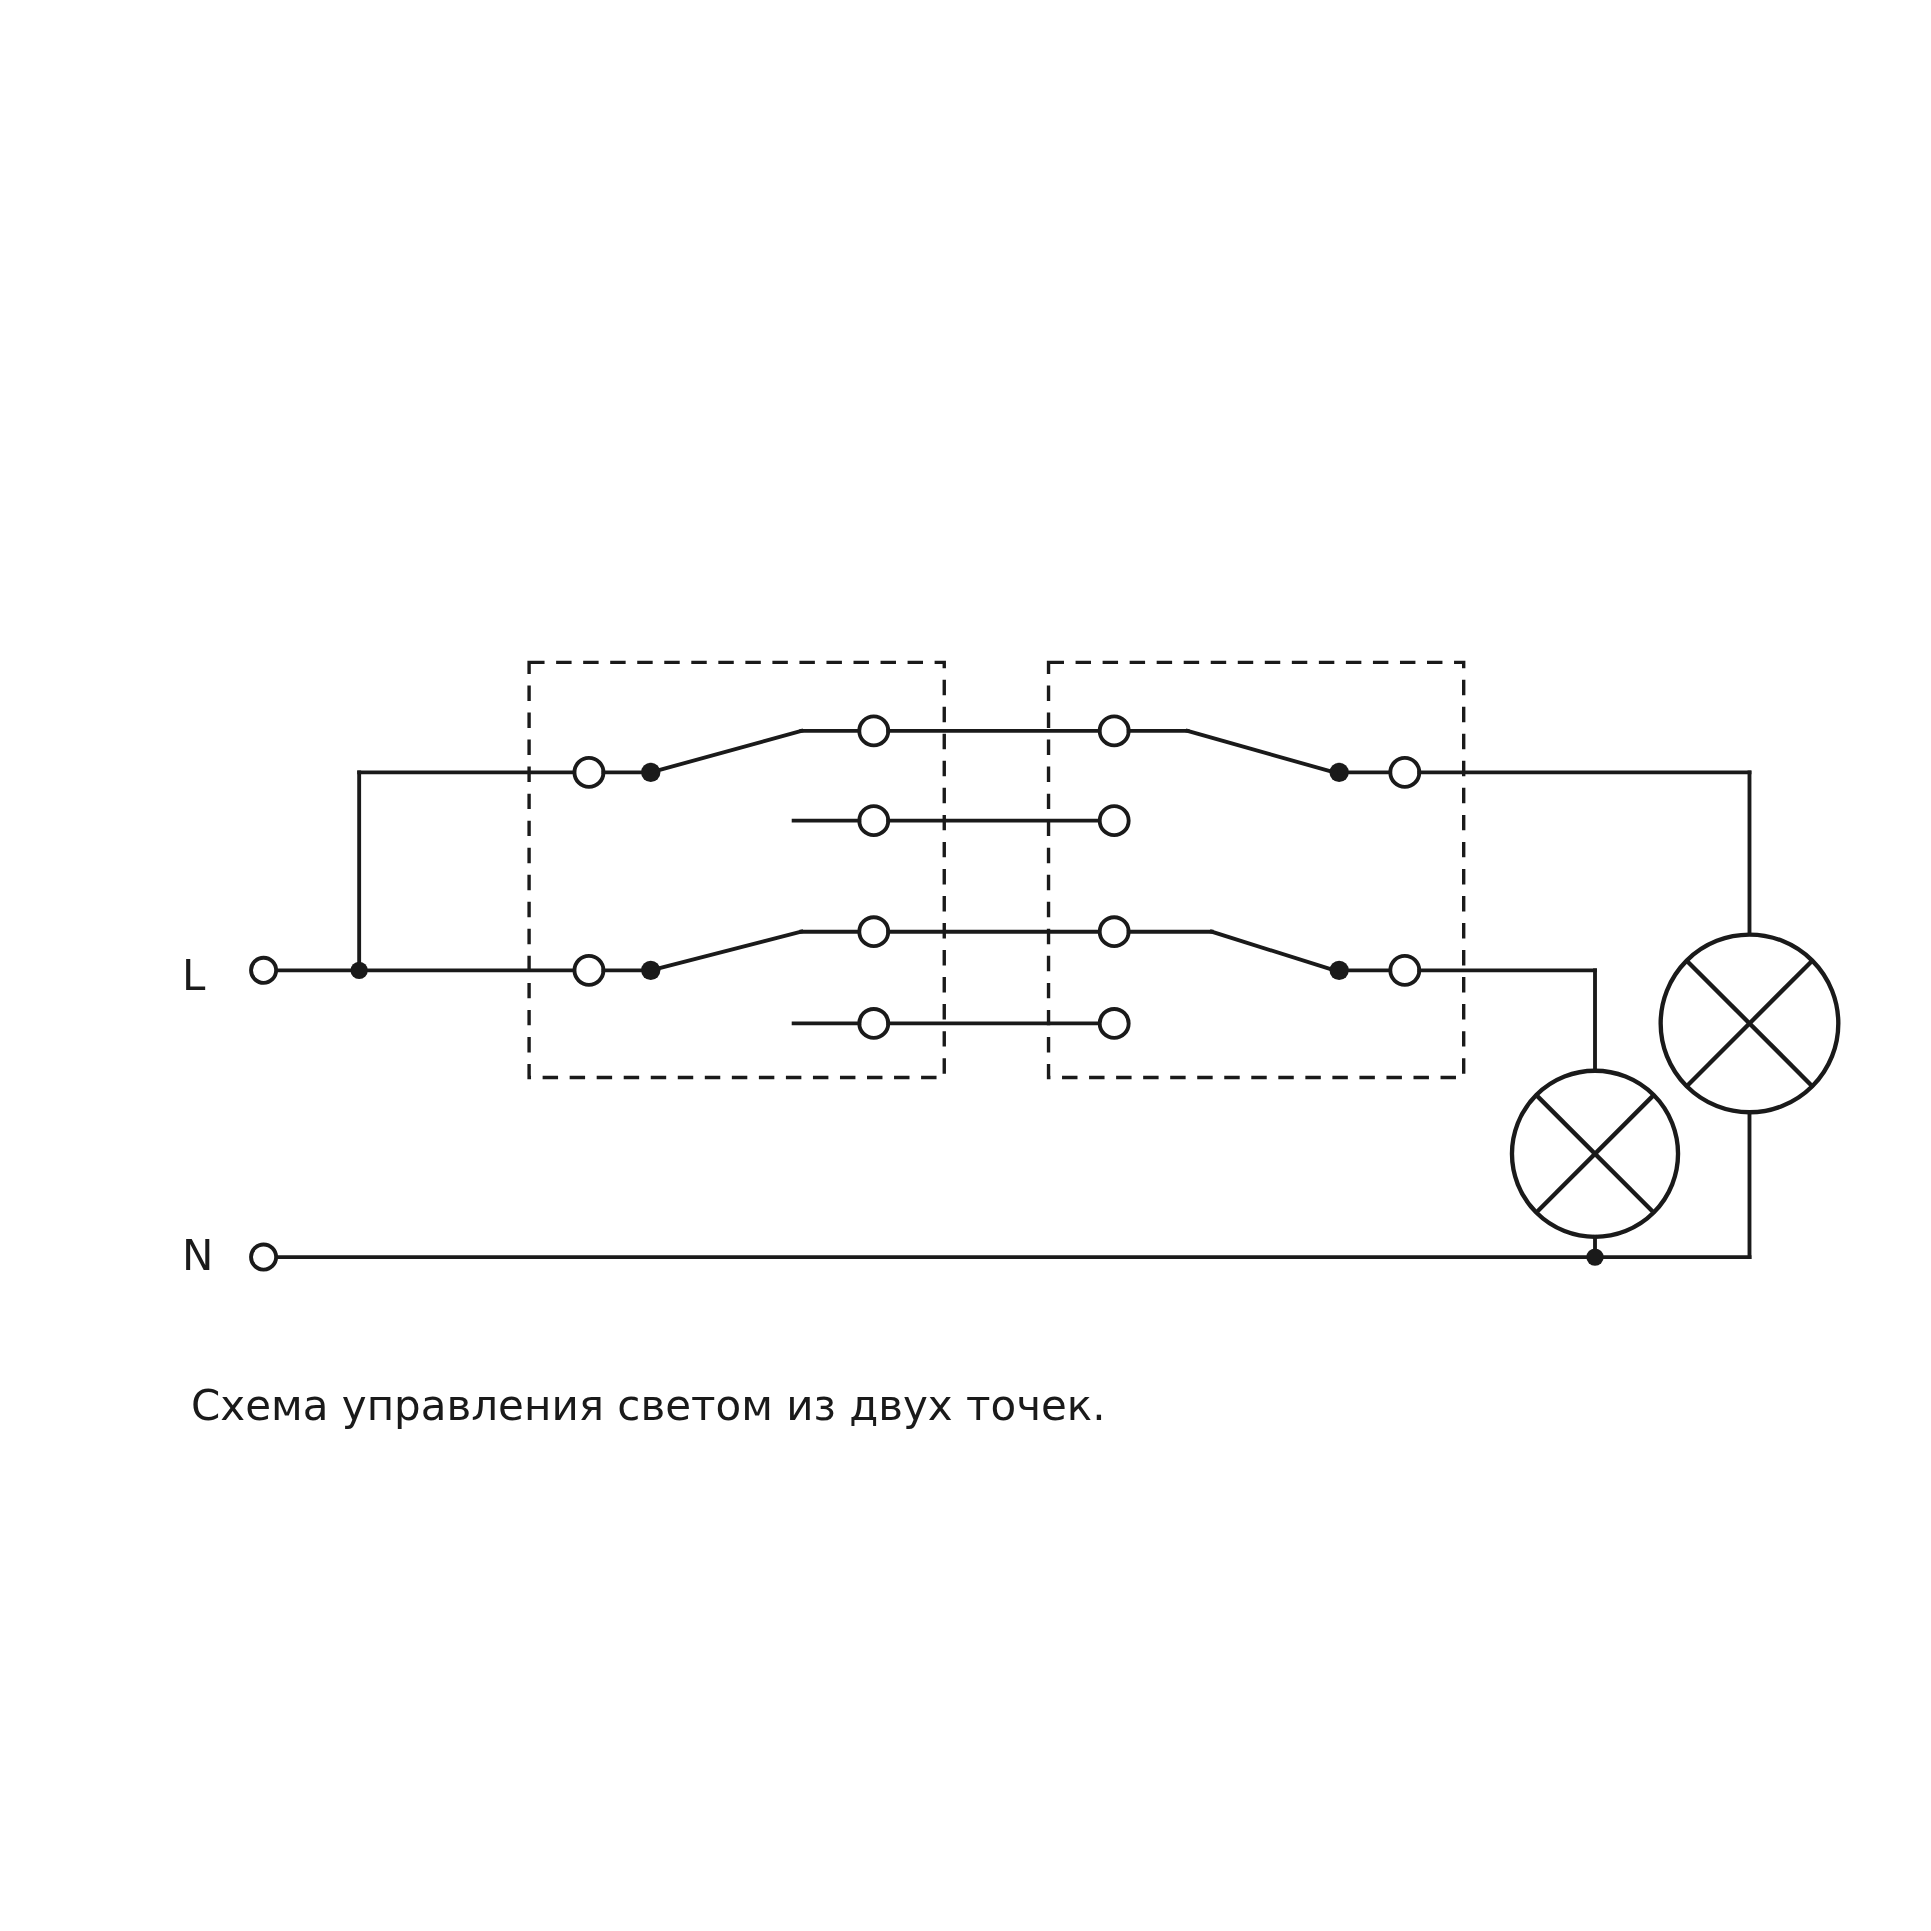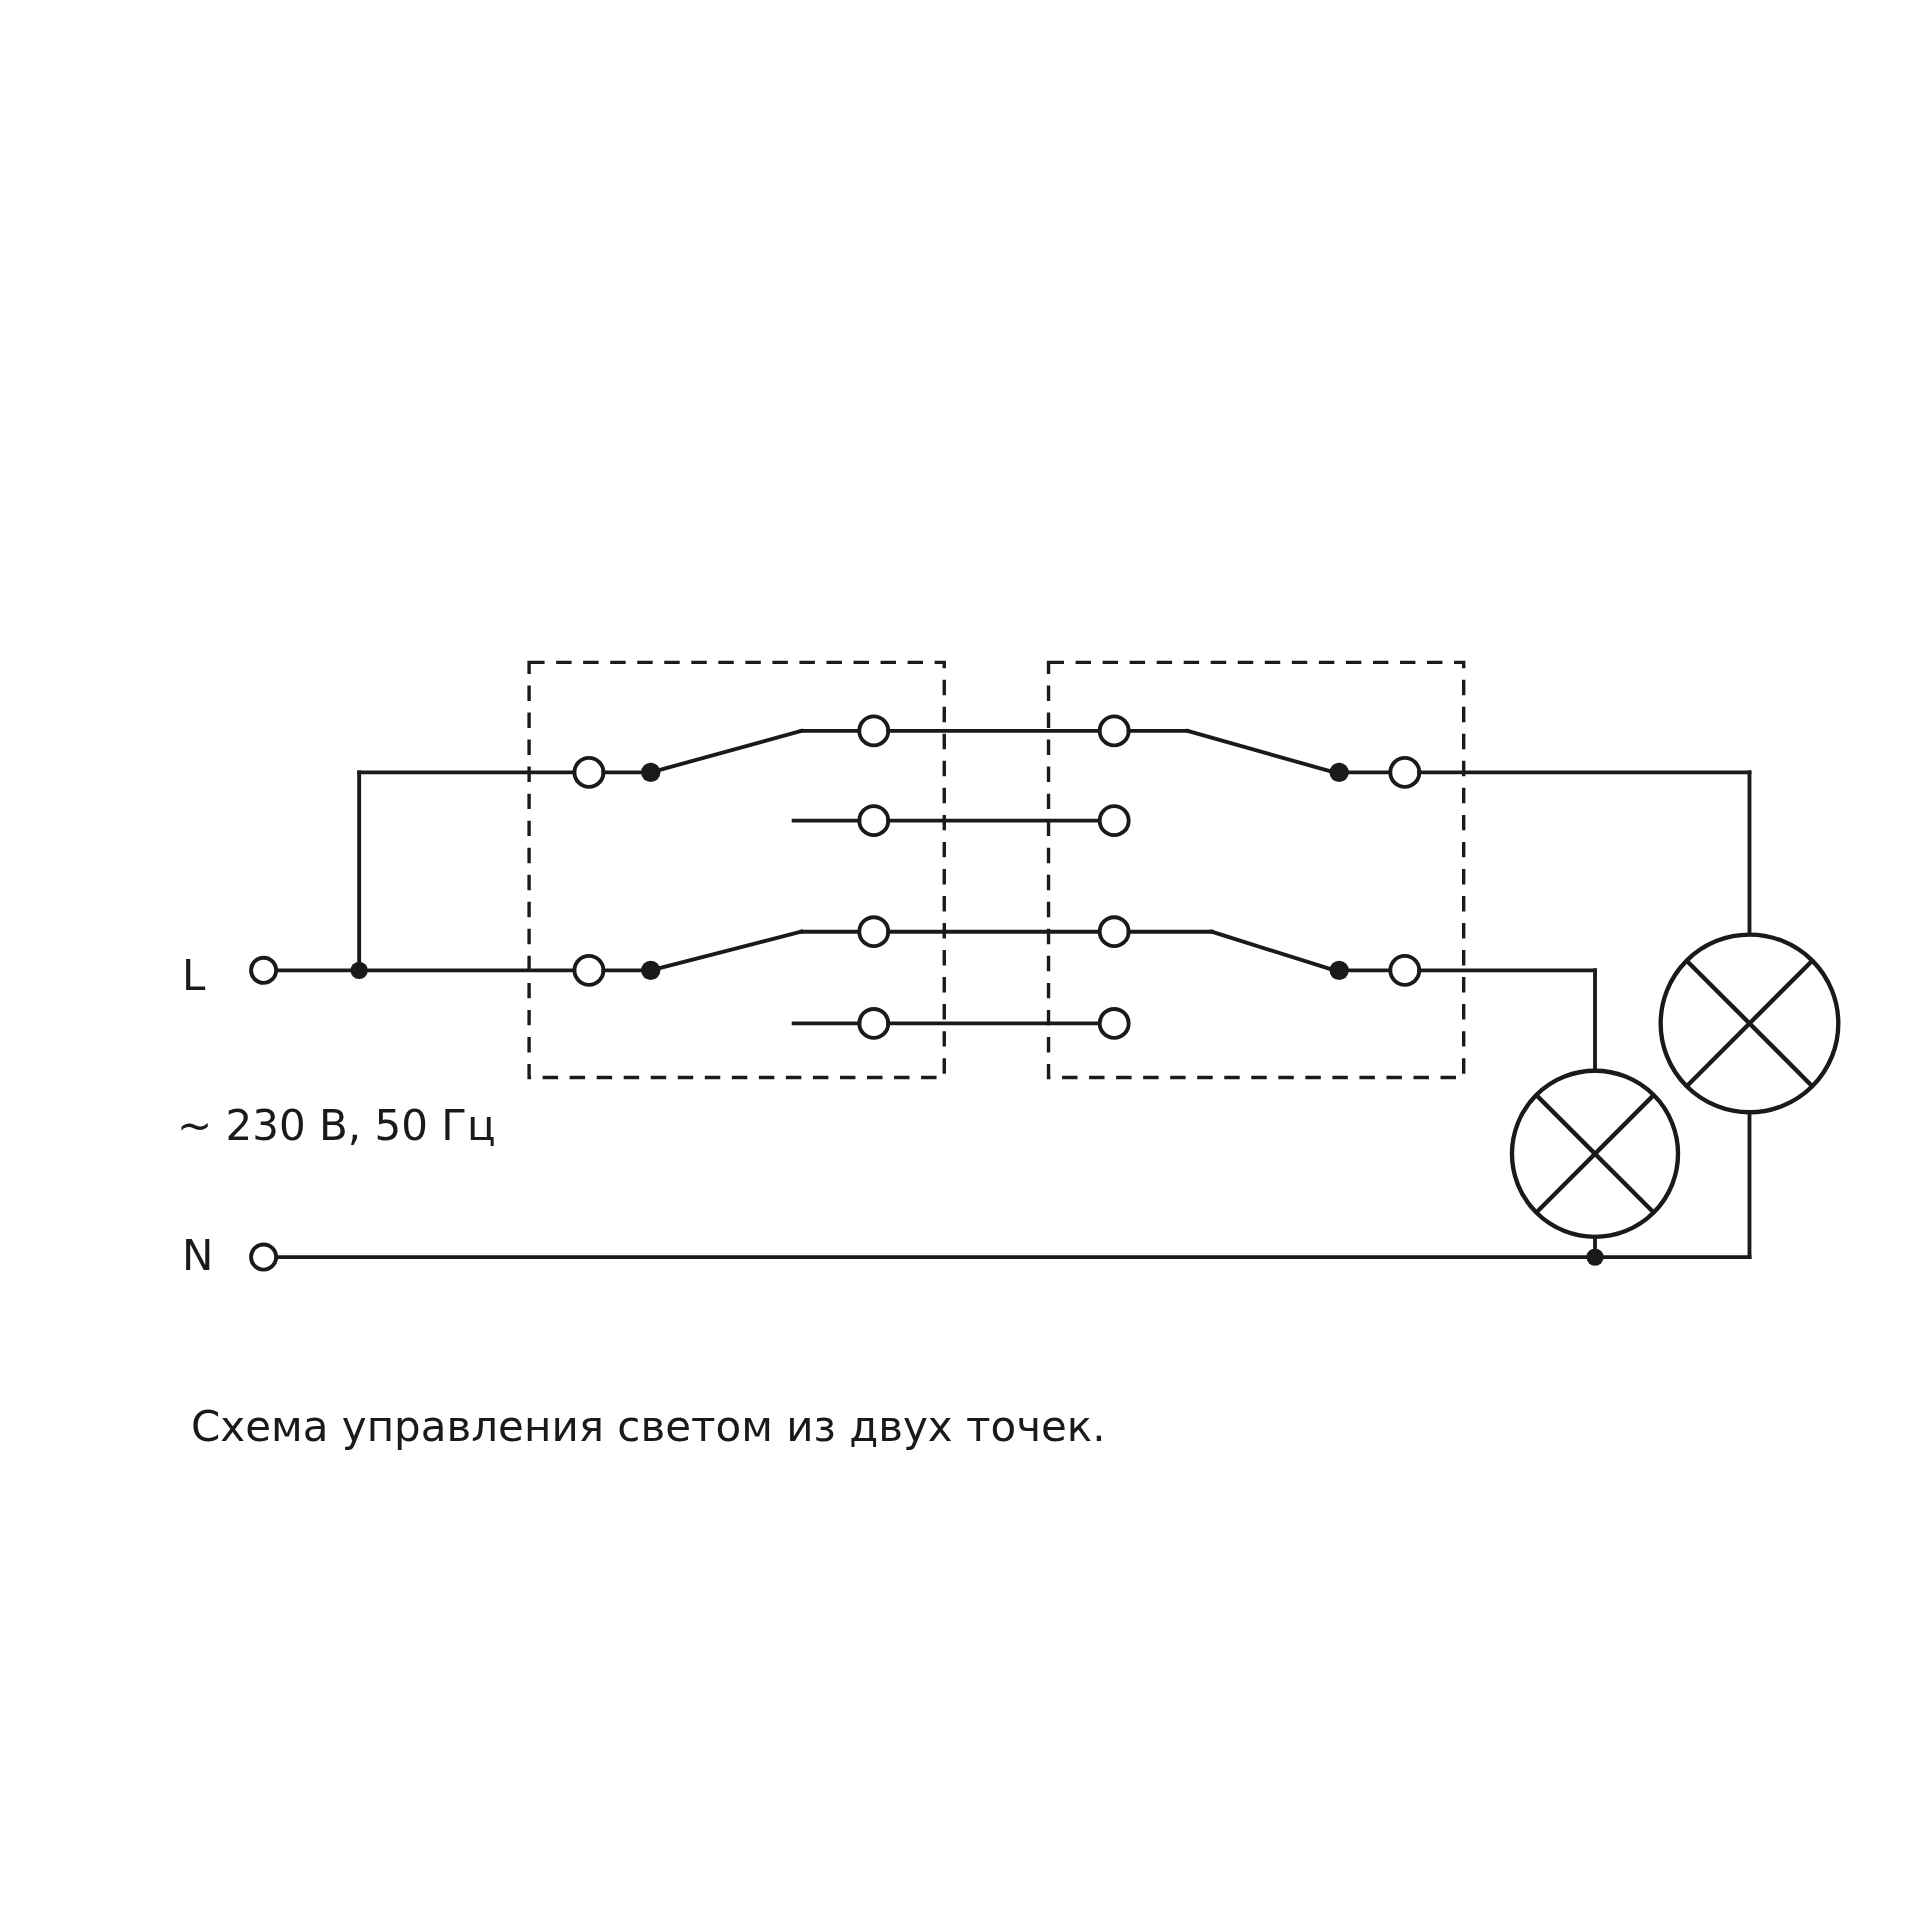--- a/index.html
+++ b/index.html
@@ -64,21 +64,20 @@
     color: #1a1a1a;
     white-space: nowrap;
   }
   #supply-label {
     left: 177px;
     top: 1101px;
   }
   #figure-caption {
     left: 191px;
     top: 1381px;
-    margin-top: 21px;
   }
   #label-L {
     left: 182px;
     top: 951px;
   }
   #label-N {
     left: 182px;
     top: 1231px;
   }
 </style>
@@ -188,17 +187,16 @@
 
       <line class="wire" x1="1652" y1="1281" x2="1652" y2="1302"></line>
     </g>
 
     <circle class="term-filled" cx="1652" cy="1302" r="9"></circle>
 
   </svg>
 
   <div class="caption-text" id="label-L">L</div>
   <div class="caption-text" id="label-N">N</div>
-  <div class="caption-text" id="supply-label">~ 230 В, 50 Гц</div>
   <div class="caption-text" id="figure-caption">Схема управления светом из двух точек.</div>
 
 </div>
 
 
 </body></html>

